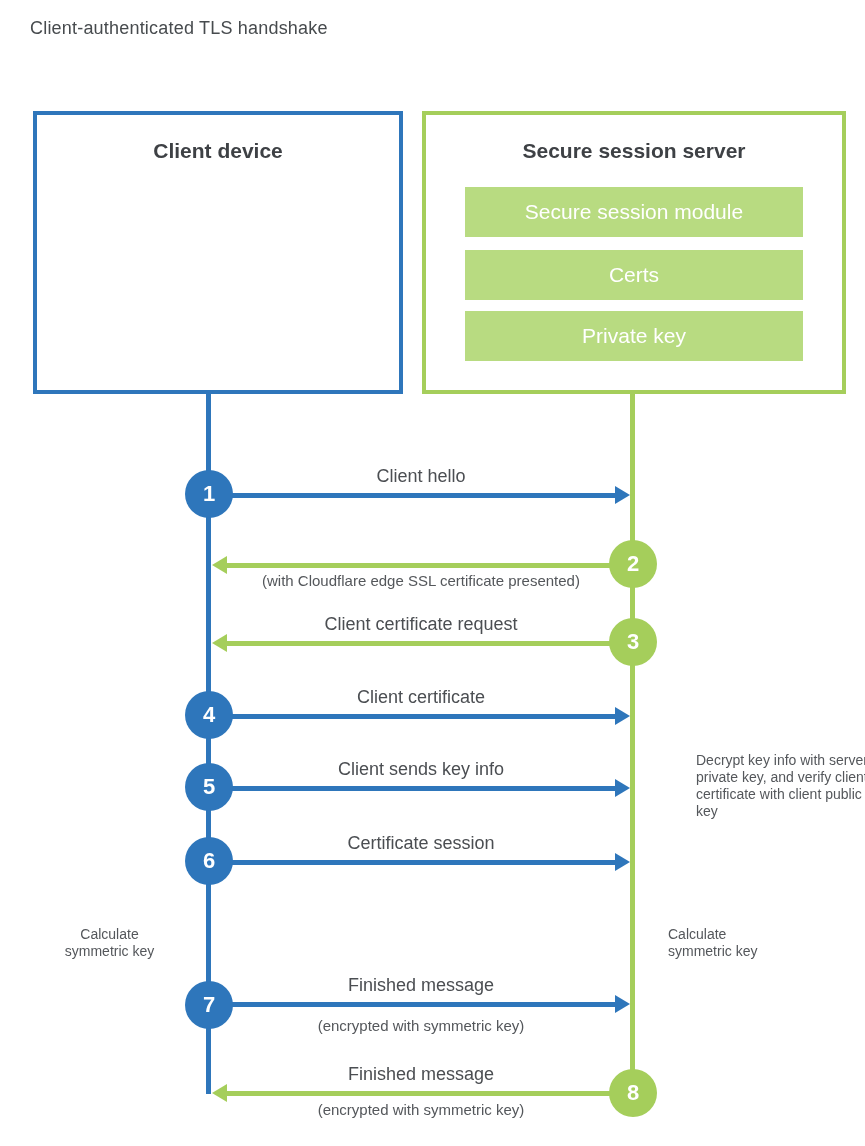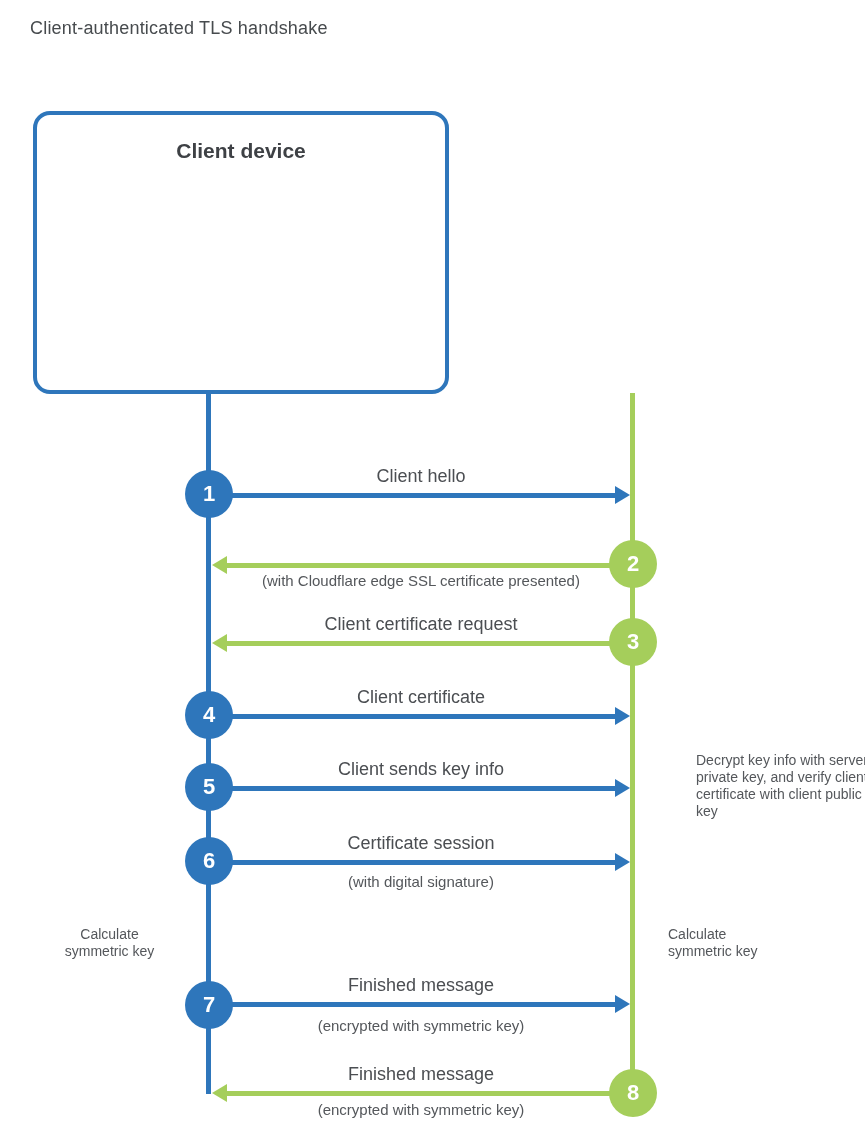--- a/index.html
+++ b/index.html
@@ -16,21 +16,21 @@
   .canvas{
     position:relative;width:865px;height:1146px;background:#ffffff;
     font-family:"Liberation Sans", sans-serif;overflow:hidden;
   }
   .title{
     position:absolute;left:30px;top:18px;
     font-size:18px;font-weight:300;color:#474b4e;letter-spacing:.2px;
   }
   
   .entity-box{position:absolute;top:111px;height:283px;background:#fff;border:4px solid;}
-  .client-box{left:33px;width:416px;border-color:var(--blue);border-radius:17px;}
+  .client-box{left:33px;width:370px;border-color:var(--blue);}
   .server-box{left:422px;width:424px;border-color:var(--green);}
   .entity-title{margin-top:24px;text-align:center;font-size:21px;font-weight:bold;color:var(--txt-dark);}
   .app-rect{
     position:absolute;left:32px;top:72px;width:278px;height:176px;
     background:var(--blue-light);display:flex;align-items:center;justify-content:center;
     text-align:center;color:#fff;font-size:21px;
   }
   .app-rect span{max-width:190px;line-height:1.32;}
   .module-bar{
     position:absolute;left:39px;width:338px;height:50px;background:var(--green-light);
@@ -78,20 +78,32 @@
 <body>
 
 <div class="canvas">
 
   <div class="title">Client-authenticated TLS handshake</div>
 
   <div class="entity-box client-box">
     <div class="entity-title">Client device</div>
   </div>
 
+  <div class="entity-box server-box">
+    <div class="entity-title">Secure session server</div>
+    <div class="module-bar bar-0">
+      <span>Secure session module</span>
+    </div>
+    <div class="module-bar bar-1">
+      <span>Certs</span>
+    </div>
+    <div class="module-bar bar-2">
+      <span>Private key</span>
+    </div>
+  </div>
 
   <div class="vline blue"></div>
   <div class="vline green"></div>
 
   <div class="arrow-line blue s1-line"></div>
   <div class="arrow-head blue s1-head"></div>
   <div class="msg-label s1-label">Client hello</div>
   <div class="badge blue s1-badge">1</div>
 
   <div class="arrow-line green s2-line"></div>
@@ -110,21 +122,20 @@
   <div class="badge blue s4-badge">4</div>
 
   <div class="arrow-line blue s5-line"></div>
   <div class="arrow-head blue s5-head"></div>
   <div class="msg-label s5-label">Client sends key info</div>
   <div class="badge blue s5-badge">5</div>
 
   <div class="arrow-line blue s6-line"></div>
   <div class="arrow-head blue s6-head"></div>
   <div class="msg-label s6-label">Certificate session</div>
-  <div class="msg-sub s6-sub">(with digital signature)</div>
   <div class="badge blue s6-badge">6</div>
 
   <div class="arrow-line blue s7-line"></div>
   <div class="arrow-head blue s7-head"></div>
   <div class="msg-label s7-label">Finished message</div>
   <div class="msg-sub s7-sub">(encrypted with symmetric key)</div>
   <div class="badge blue s7-badge">7</div>
 
   <div class="arrow-line green s8-line"></div>
   <div class="arrow-head green s8-head"></div>

